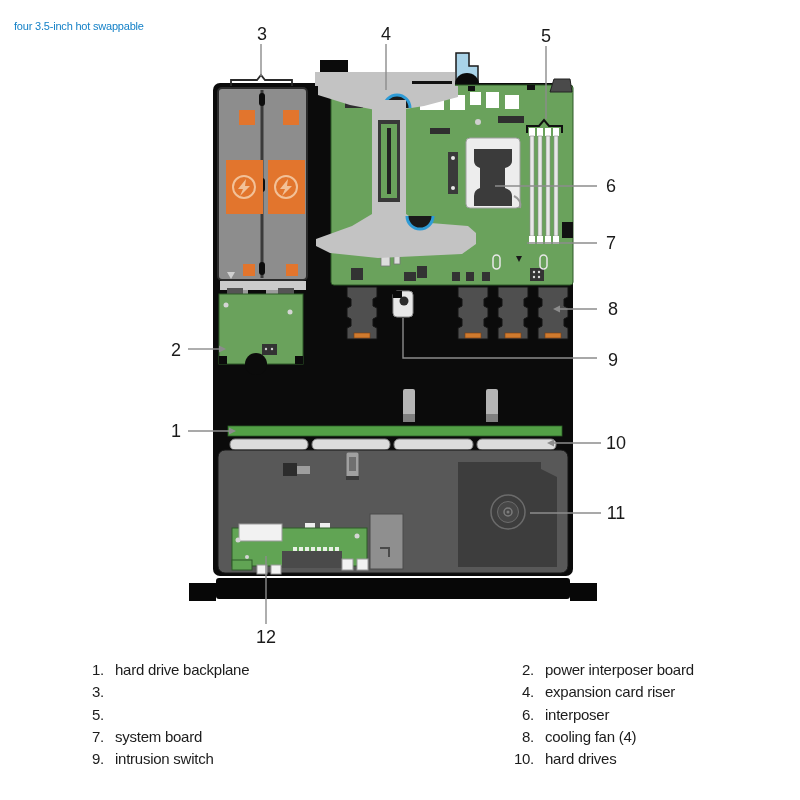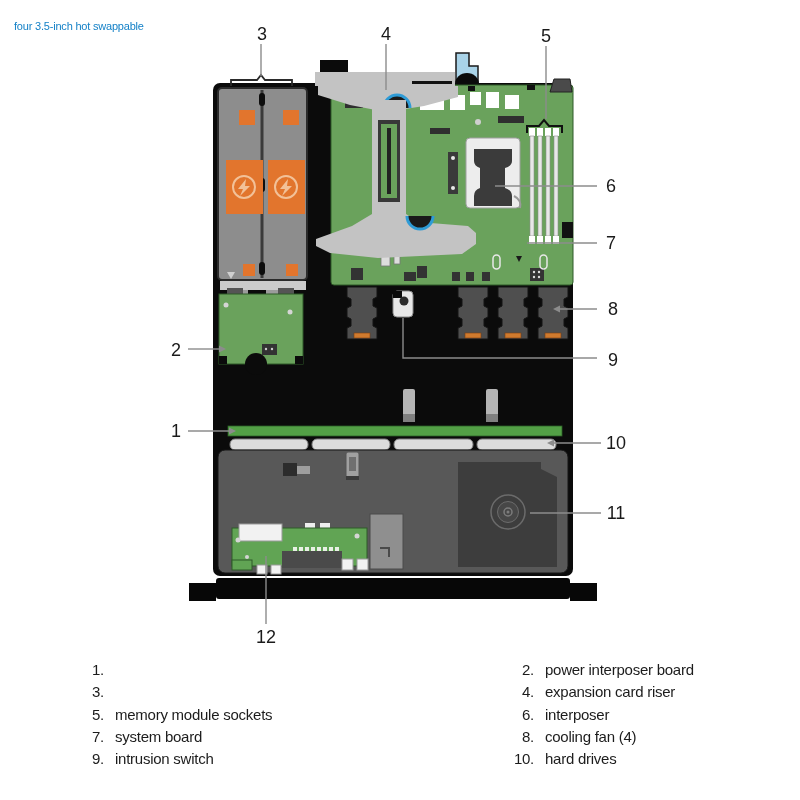--- a/index.html
+++ b/index.html
@@ -292,27 +292,27 @@
       <text x="613" y="366">9</text>
       <text x="616" y="449">10</text>
       <text x="616" y="519">11</text>
       <text x="266" y="643">12</text>
     </g>
   </svg>
 
   <div class="legend-col left">
     <div class="legend-row">
       <span class="legend-num">1.</span>
+      <span>hard drive backplane</span>
     </div>
     <div class="legend-row">
       <span class="legend-num">3.</span>
     </div>
     <div class="legend-row">
       <span class="legend-num">5.</span>
-      <span>memory module sockets</span>
     </div>
     <div class="legend-row">
       <span class="legend-num">7.</span>
       <span>system board</span>
     </div>
     <div class="legend-row">
       <span class="legend-num">9.</span>
       <span>intrusion switch</span>
     </div>
   </div>

